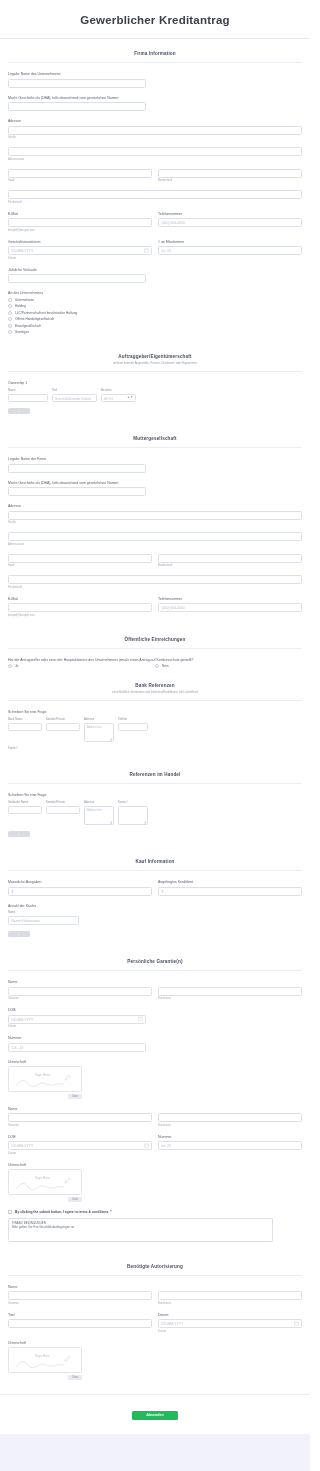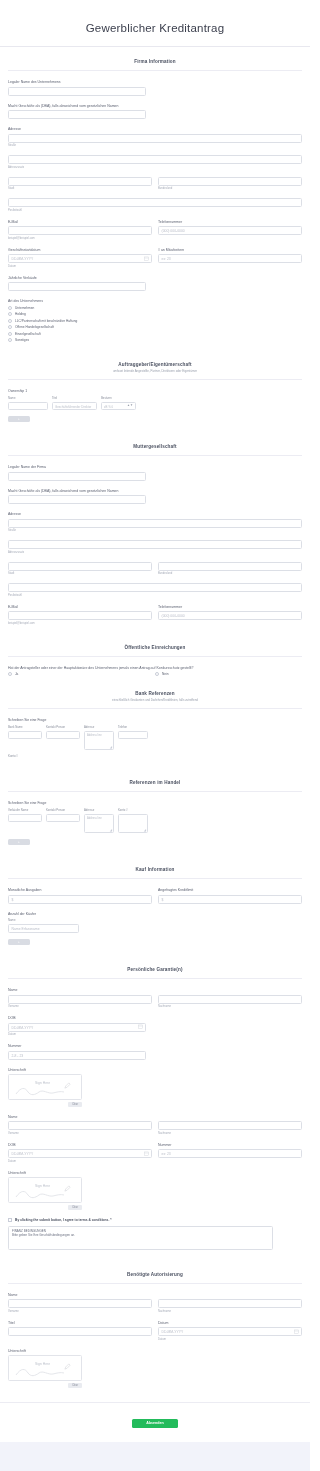--- a/index.html
+++ b/index.html
@@ -14,24 +14,23 @@
   .page { width:310px; background:#fff; }
 
   
   .form-header {
     padding:14px 10px 12px;
     text-align:center;
     border-bottom:1px solid #e8e8ef;
   }
   .form-title {
     font-size:11.5px;
-    font-weight:400;
+    font-weight:700;
     color:#3b3f4d;
     letter-spacing:.2px;
-    margin-top:8px;
   }
 
   
   .section {
     padding:0 8px;
   }
   .sec-head {
     text-align:center;
     padding:12px 4px 6px;
     border-bottom:1px solid #ececf3;

